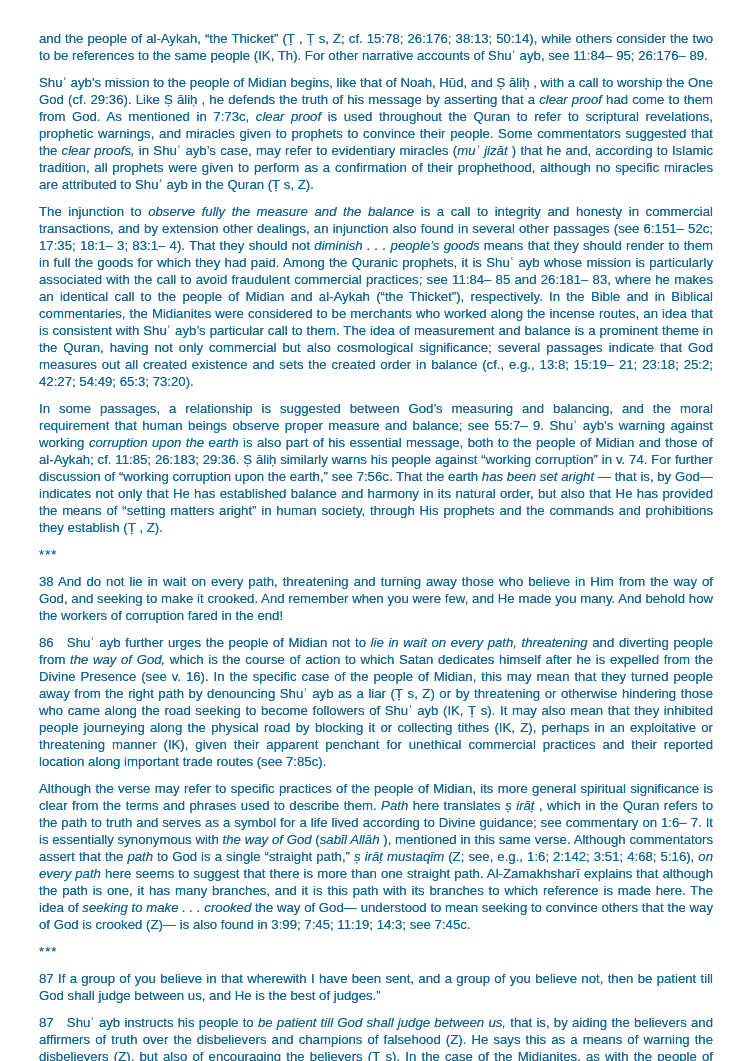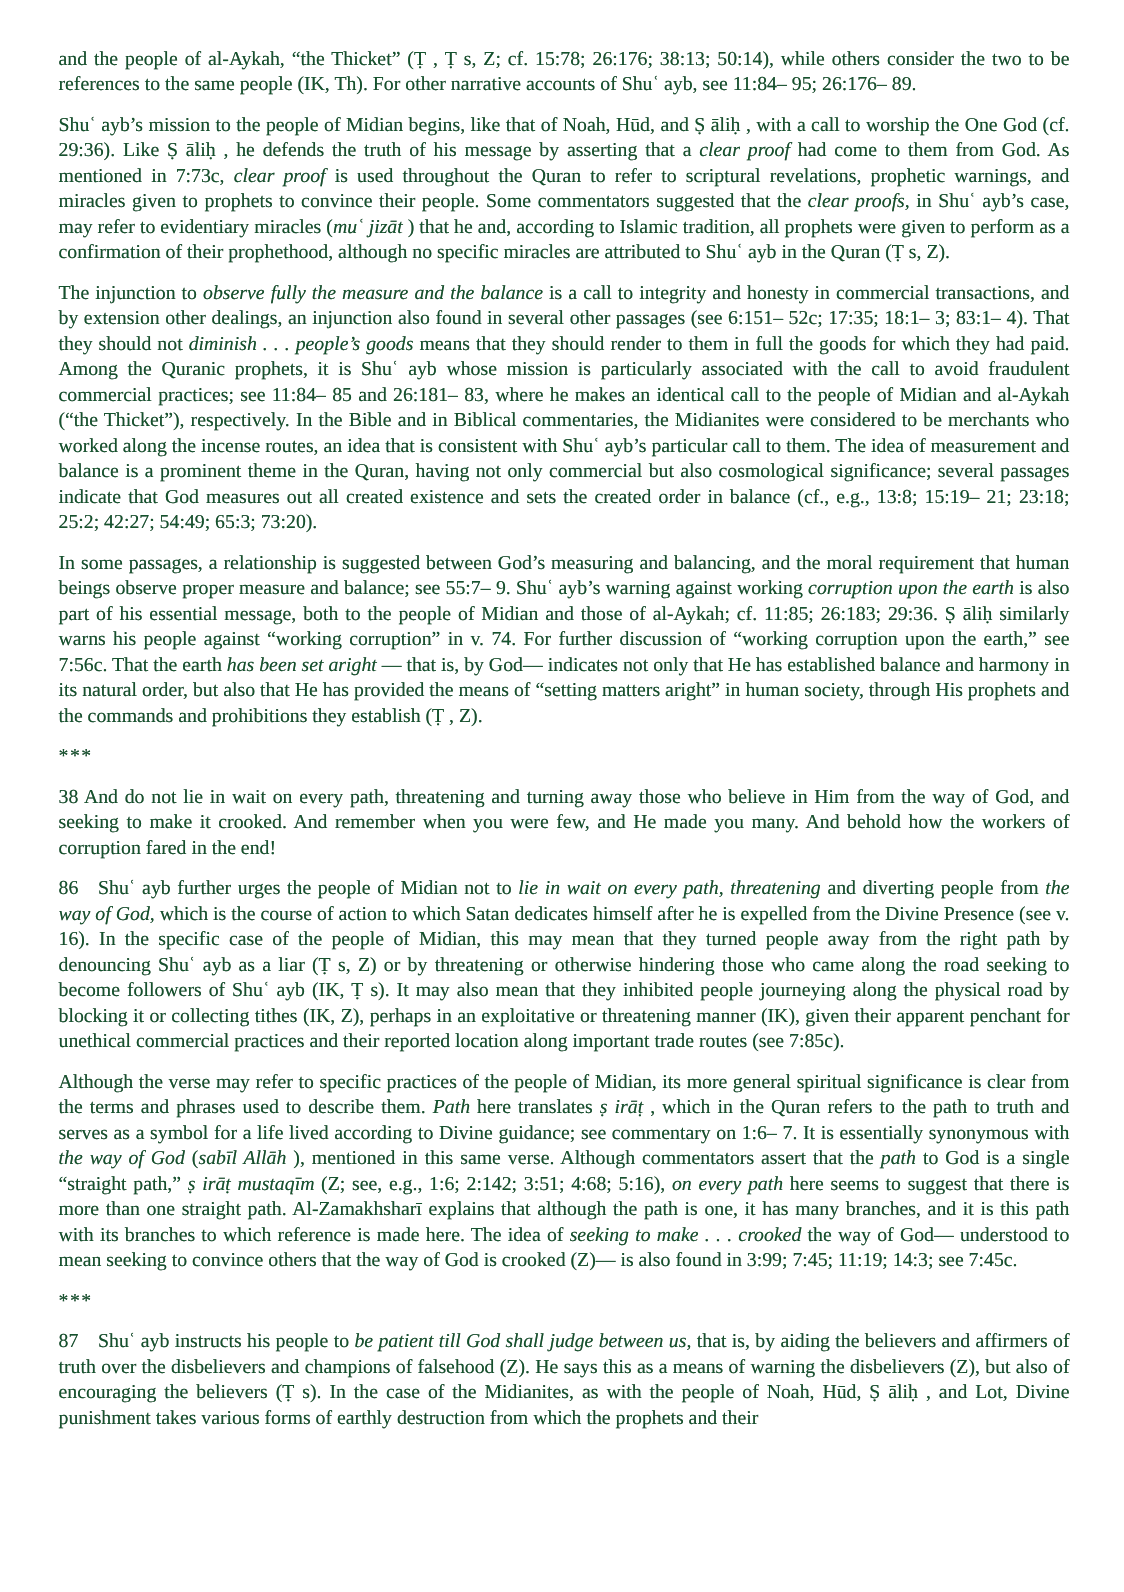--- a/index.html
+++ b/index.html
@@ -14,24 +14,24 @@
     position: relative;
   }
   .page {
     position: absolute;
     top: 30px;
     left: 39px;
     width: 674px;
   }
   .para {
     margin: 0 0 10px 0;
-    font-family: Liberation Serif, serif;
+    font-family: Liberation Sans, sans-serif;
     font-size: 13.2px;
     line-height: 17px;
-    color: #14532d;
+    color: #0369a1;
     text-align: justify;
     text-shadow: 0 0 0.4px rgba(20,20,20,0.55);
   }
   .para em {
     font-style: italic;
   }
   .para.sep {
     text-align: left;
     letter-spacing: 1px;
   }
@@ -43,15 +43,16 @@
   <div>
       <p class="para"><span>and the people of al-Aykah, “the Thicket” (Ṭ , Ṭ s, Z; cf. 15:78; 26:176; 38:13; 50:14), while others consider the two to be references to the same people (IK, Th). For other narrative accounts of Shuʿ ayb, see 11:84– 95; 26:176– 89.</span></p>
       <p class="para"><span>Shuʿ ayb’s mission to the people of Midian begins, like that of Noah, Hūd, and Ṣ āliḥ , with a call to worship the One God (cf. 29:36). Like Ṣ āliḥ , he defends the truth of his message by asserting that a </span><em>clear proof</em><span> had come to them from God. As mentioned in 7:73c, </span><em>clear proof</em><span> is used throughout the Quran to refer to scriptural revelations, prophetic warnings, and miracles given to prophets to convince their people. Some commentators suggested that the </span><em>clear proofs,</em><span> in Shuʿ ayb’s case, may refer to evidentiary miracles (</span><em>muʿ jizāt </em><span>) that he and, according to Islamic tradition, all prophets were given to perform as a confirmation of their prophethood, although no specific miracles are attributed to Shuʿ ayb in the Quran (Ṭ s, Z).</span></p>
       <p class="para"><span>The injunction to </span><em>observe fully the measure and the balance</em><span> is a call to integrity and honesty in commercial transactions, and by extension other dealings, an injunction also found in several other passages (see 6:151– 52c; 17:35; 18:1– 3; 83:1– 4). That they should not </span><em>diminish . . . people’s goods</em><span> means that they should render to them in full the goods for which they had paid. Among the Quranic prophets, it is Shuʿ ayb whose mission is particularly associated with the call to avoid fraudulent commercial practices; see 11:84– 85 and 26:181– 83, where he makes an identical call to the people of Midian and al-Aykah (“the Thicket”), respectively. In the Bible and in Biblical commentaries, the Midianites were considered to be merchants who worked along the incense routes, an idea that is consistent with Shuʿ ayb’s particular call to them. The idea of measurement and balance is a prominent theme in the Quran, having not only commercial but also cosmological significance; several passages indicate that God measures out all created existence and sets the created order in balance (cf., e.g., 13:8; 15:19– 21; 23:18; 25:2; 42:27; 54:49; 65:3; 73:20).</span></p>
       <p class="para"><span>In some passages, a relationship is suggested between God’s measuring and balancing, and the moral requirement that human beings observe proper measure and balance; see 55:7– 9. Shuʿ ayb’s warning against working </span><em>corruption upon the earth</em><span> is also part of his essential message, both to the people of Midian and those of al-Aykah; cf. 11:85; 26:183; 29:36. Ṣ āliḥ similarly warns his people against “working corruption” in v. 74. For further discussion of “working corruption upon the earth,” see 7:56c. That the earth </span><em>has been set aright</em><span> — that is, by God— indicates not only that He has established balance and harmony in its natural order, but also that He has provided the means of “setting matters aright” in human society, through His prophets and the commands and prohibitions they establish (Ṭ , Z).</span></p>
       <p class="para sep"><span>***</span></p>
       <p class="para"><span>38 And do not lie in wait on every path, threatening and turning away those who believe in Him from the way of God, and seeking to make it crooked. And remember when you were few, and He made you many. And behold how the workers of corruption fared in the end!</span></p>
       <p class="para"><span>86 Shuʿ ayb further urges the people of Midian not to </span><em>lie in wait on every path, threatening</em><span> and diverting people from </span><em>the way of God,</em><span> which is the course of action to which Satan dedicates himself after he is expelled from the Divine Presence (see v. 16). In the specific case of the people of Midian, this may mean that they turned people away from the right path by denouncing Shuʿ ayb as a liar (Ṭ s, Z) or by threatening or otherwise hindering those who came along the road seeking to become followers of Shuʿ ayb (IK, Ṭ s). It may also mean that they inhibited people journeying along the physical road by blocking it or collecting tithes (IK, Z), perhaps in an exploitative or threatening manner (IK), given their apparent penchant for unethical commercial practices and their reported location along important trade routes (see 7:85c).</span></p>
       <p class="para"><span>Although the verse may refer to specific practices of the people of Midian, its more general spiritual significance is clear from the terms and phrases used to describe them. </span><em>Path</em><span> here translates </span><em>ṣ irāṭ </em><span>, which in the Quran refers to the path to truth and serves as a symbol for a life lived according to Divine guidance; see commentary on 1:6– 7. It is essentially synonymous with </span><em>the way of God</em><span> (</span><em>sabīl Allāh </em><span>), mentioned in this same verse. Although commentators assert that the </span><em>path</em><span> to God is a single “straight path,” </span><em>ṣ irāṭ mustaqīm</em><span> (Z; see, e.g., 1:6; 2:142; 3:51; 4:68; 5:16), </span><em>on every path</em><span> here seems to suggest that there is more than one straight path. Al-Zamakhsharī explains that although the path is one, it has many branches, and it is this path with its branches to which reference is made here. The idea of </span><em>seeking to make . . . crooked</em><span> the way of God— understood to mean seeking to convince others that the way of God is crooked (Z)— is also found in 3:99; 7:45; 11:19; 14:3; see 7:45c.</span></p>
       <p class="para sep"><span>***</span></p>
+      <p class="para"><span>87 If a group of you believe in that wherewith I have been sent, and a group of you believe not, then be patient till God shall judge between us, and He is the best of judges.”</span></p>
       <p class="para"><span>87 Shuʿ ayb instructs his people to </span><em>be patient till God shall judge between us,</em><span> that is, by aiding the believers and affirmers of truth over the disbelievers and champions of falsehood (Z). He says this as a means of warning the disbelievers (Z), but also of encouraging the believers (Ṭ s). In the case of the Midianites, as with the people of Noah, Hūd, Ṣ āliḥ , and Lot, Divine punishment takes various forms of earthly destruction from which the prophets and their</span></p>
     </div>
 </main>
 
 </body></html>

